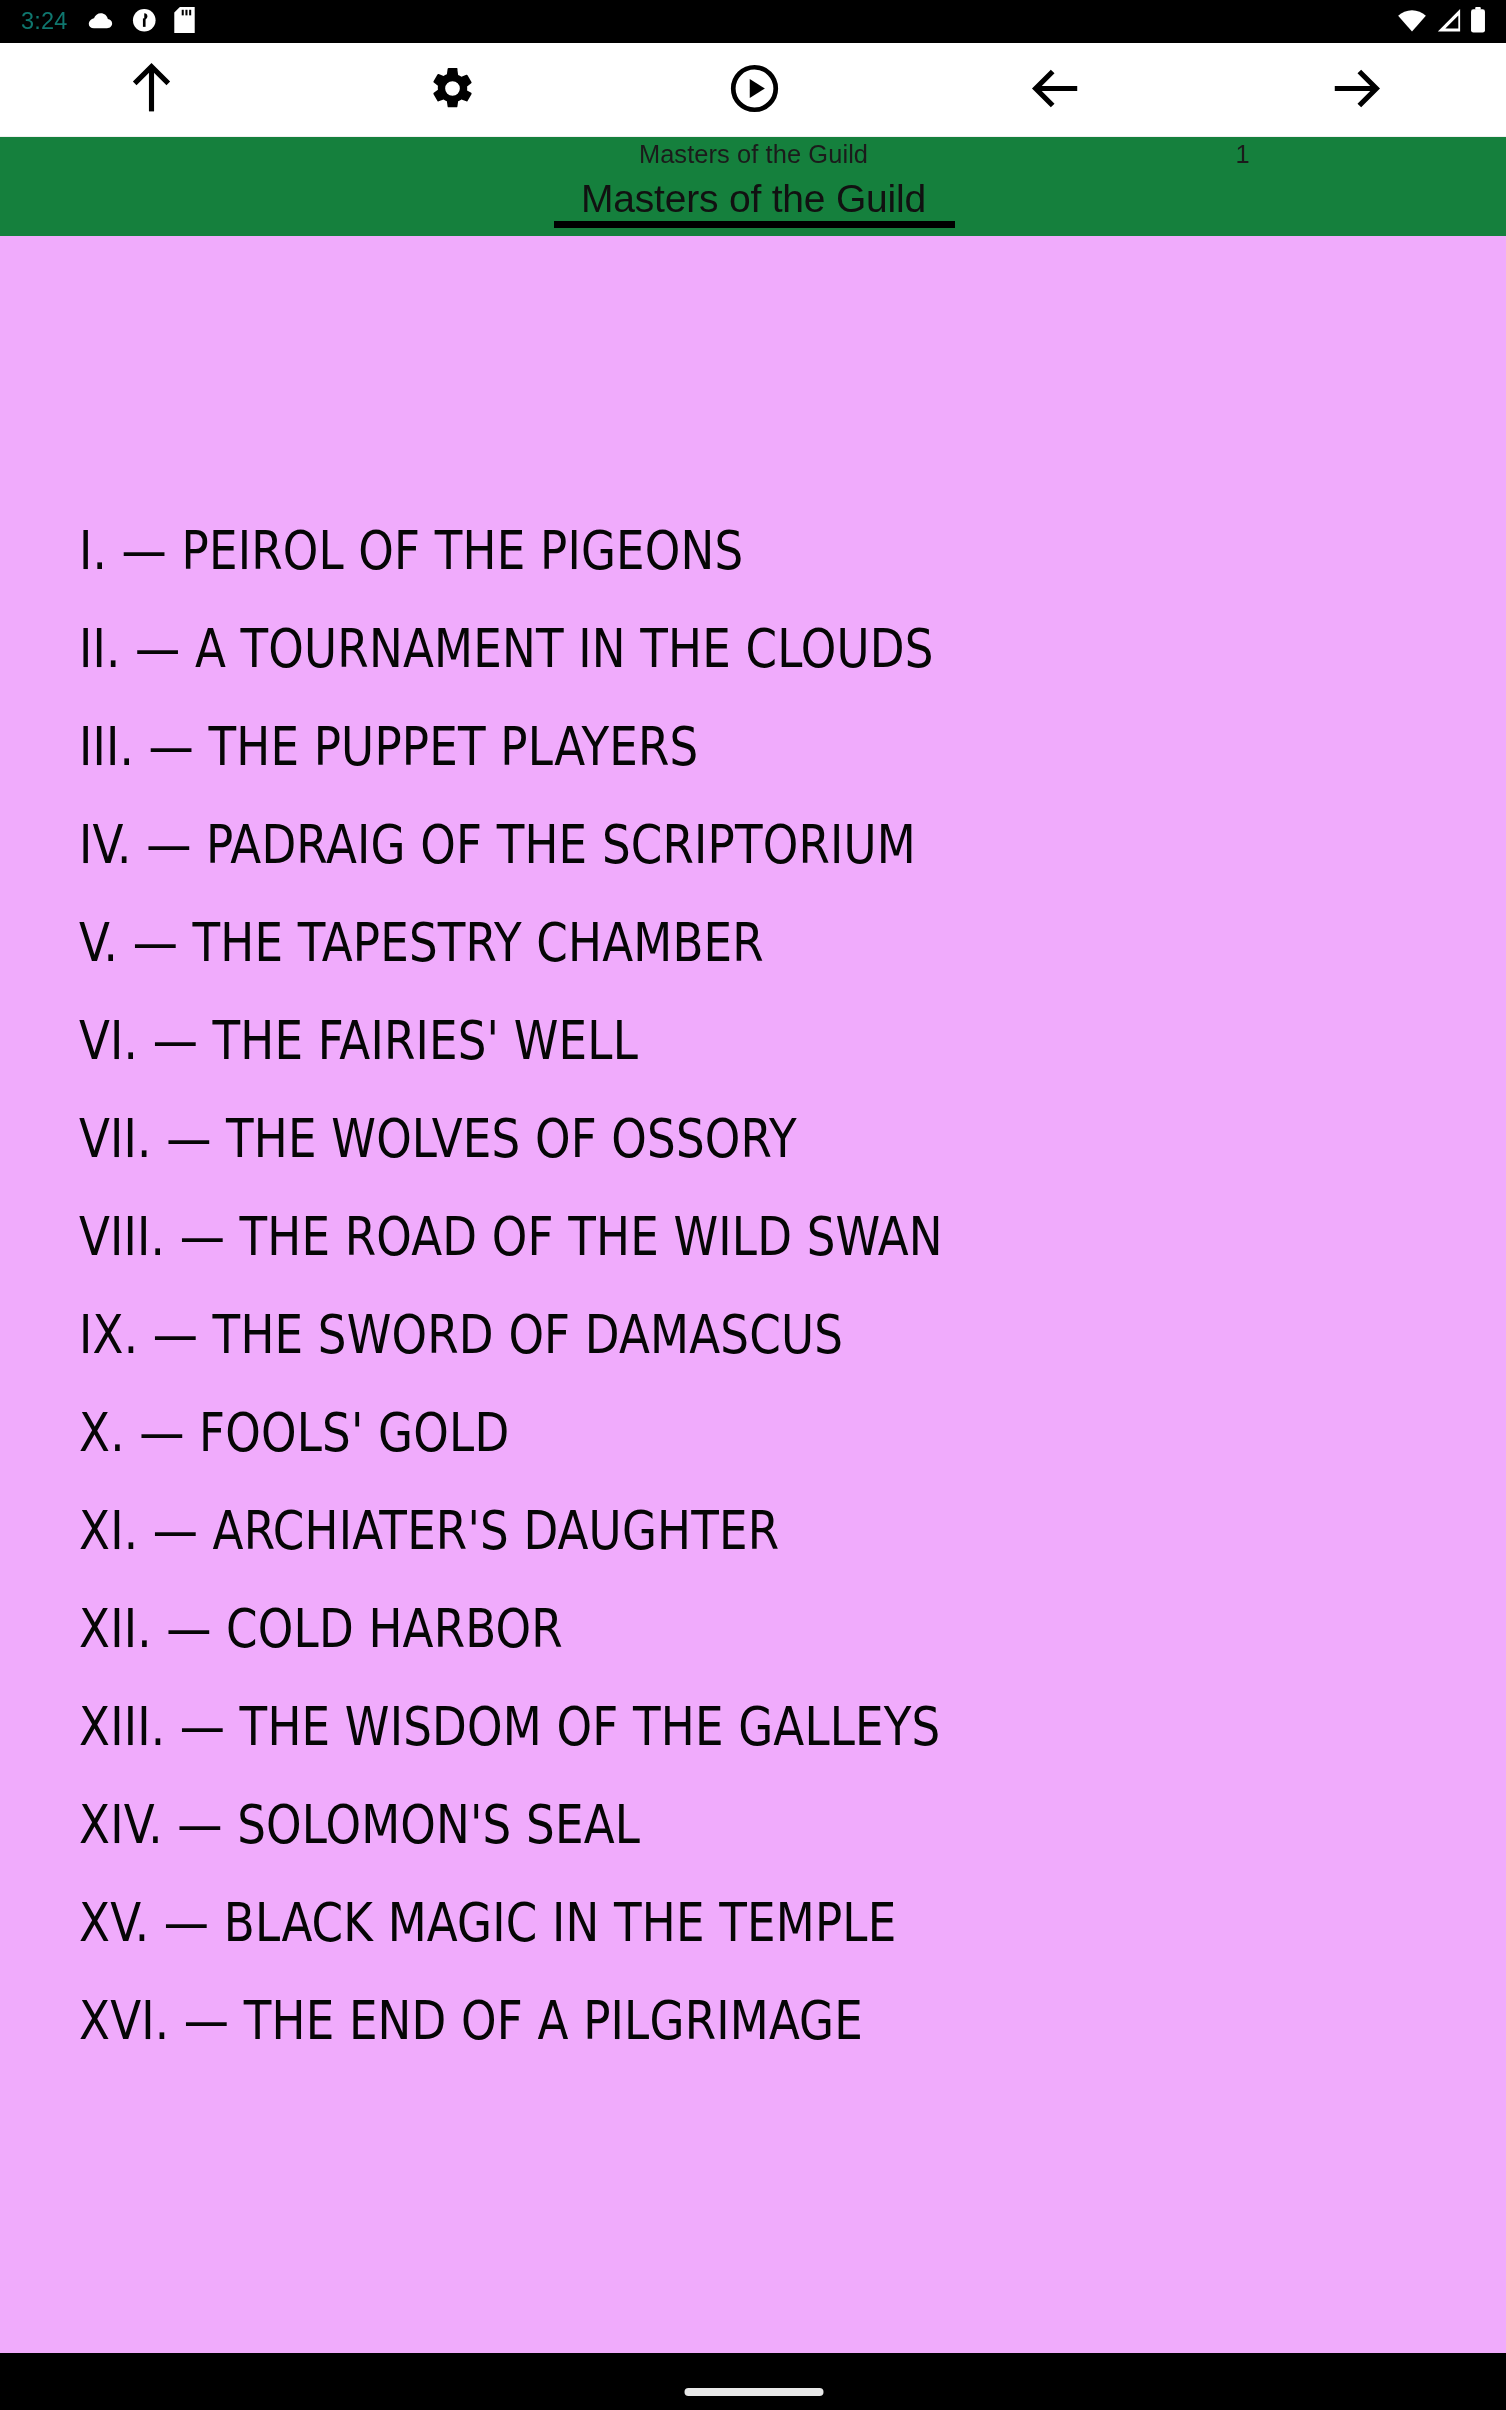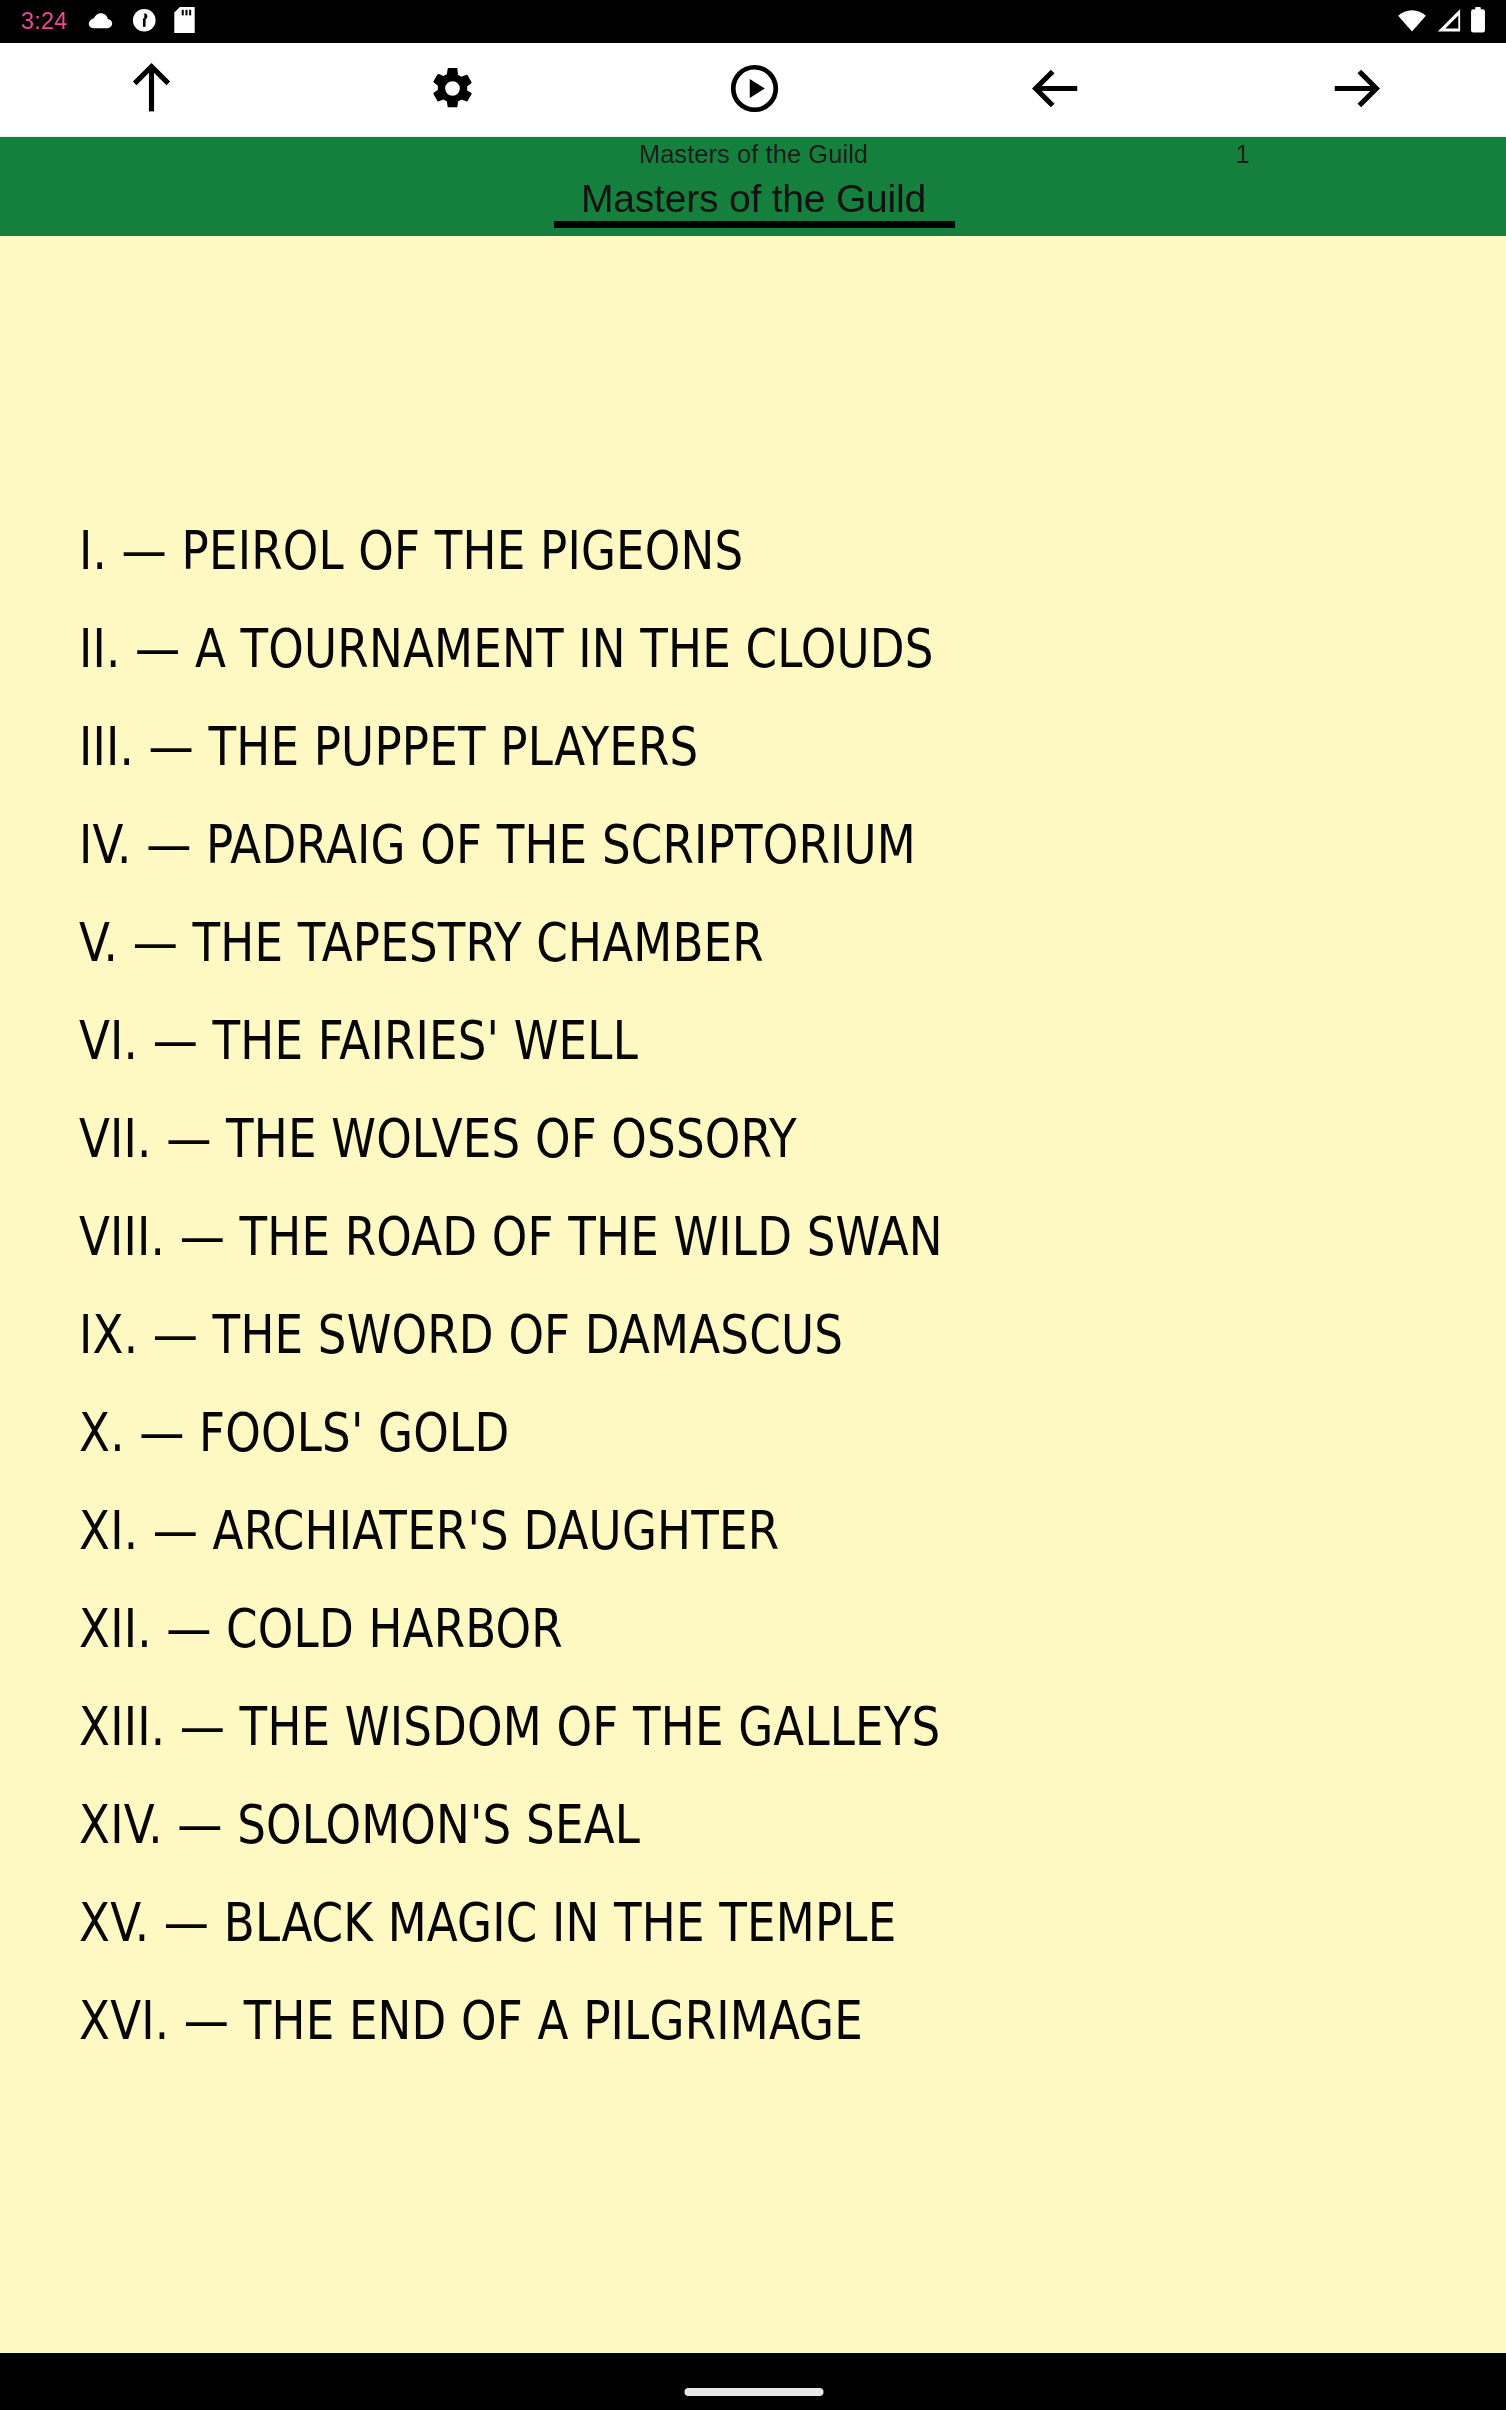--- a/index.html
+++ b/index.html
@@ -15,21 +15,21 @@
     background:#ffffff;
     display:flex; flex-direction:column;
   }
 
   
   .status-bar {
     height:43px; flex:0 0 43px;
     background:#000000;
     display:flex; align-items:center;
     padding:0 21px;
-    color:#ec4899;
+    color:#0f766e;
   }
   .status-left { display:flex; align-items:center; gap:18px; }
   .status-right { display:flex; align-items:center; gap:8.5px; margin-left:auto; }
   .clock { font-size:23.5px; letter-spacing:0.2px; line-height:1; font-weight:400; }
   .sicon { display:block; }
 
   
   .toolbar {
     position:relative;
     flex:0 0 auto;
@@ -94,21 +94,21 @@
     position:absolute;
     left:554px; width:401px;
     top:84px; height:6.6px;
     background:#000000;
   }
 
   
   .content {
     flex:1 1 auto;
     position:relative;
-    background:#fef9c3;
+    background:#f0abfc;
     overflow:hidden;
   }
   .toc {
     position:absolute;
     left:79px; right:56px;
     top:266px;
   }
   .toc-item {
     font-family:"Liberation Sans Narrow","DejaVu Sans Condensed","Liberation Sans", sans-serif;
     font-size:54px;

